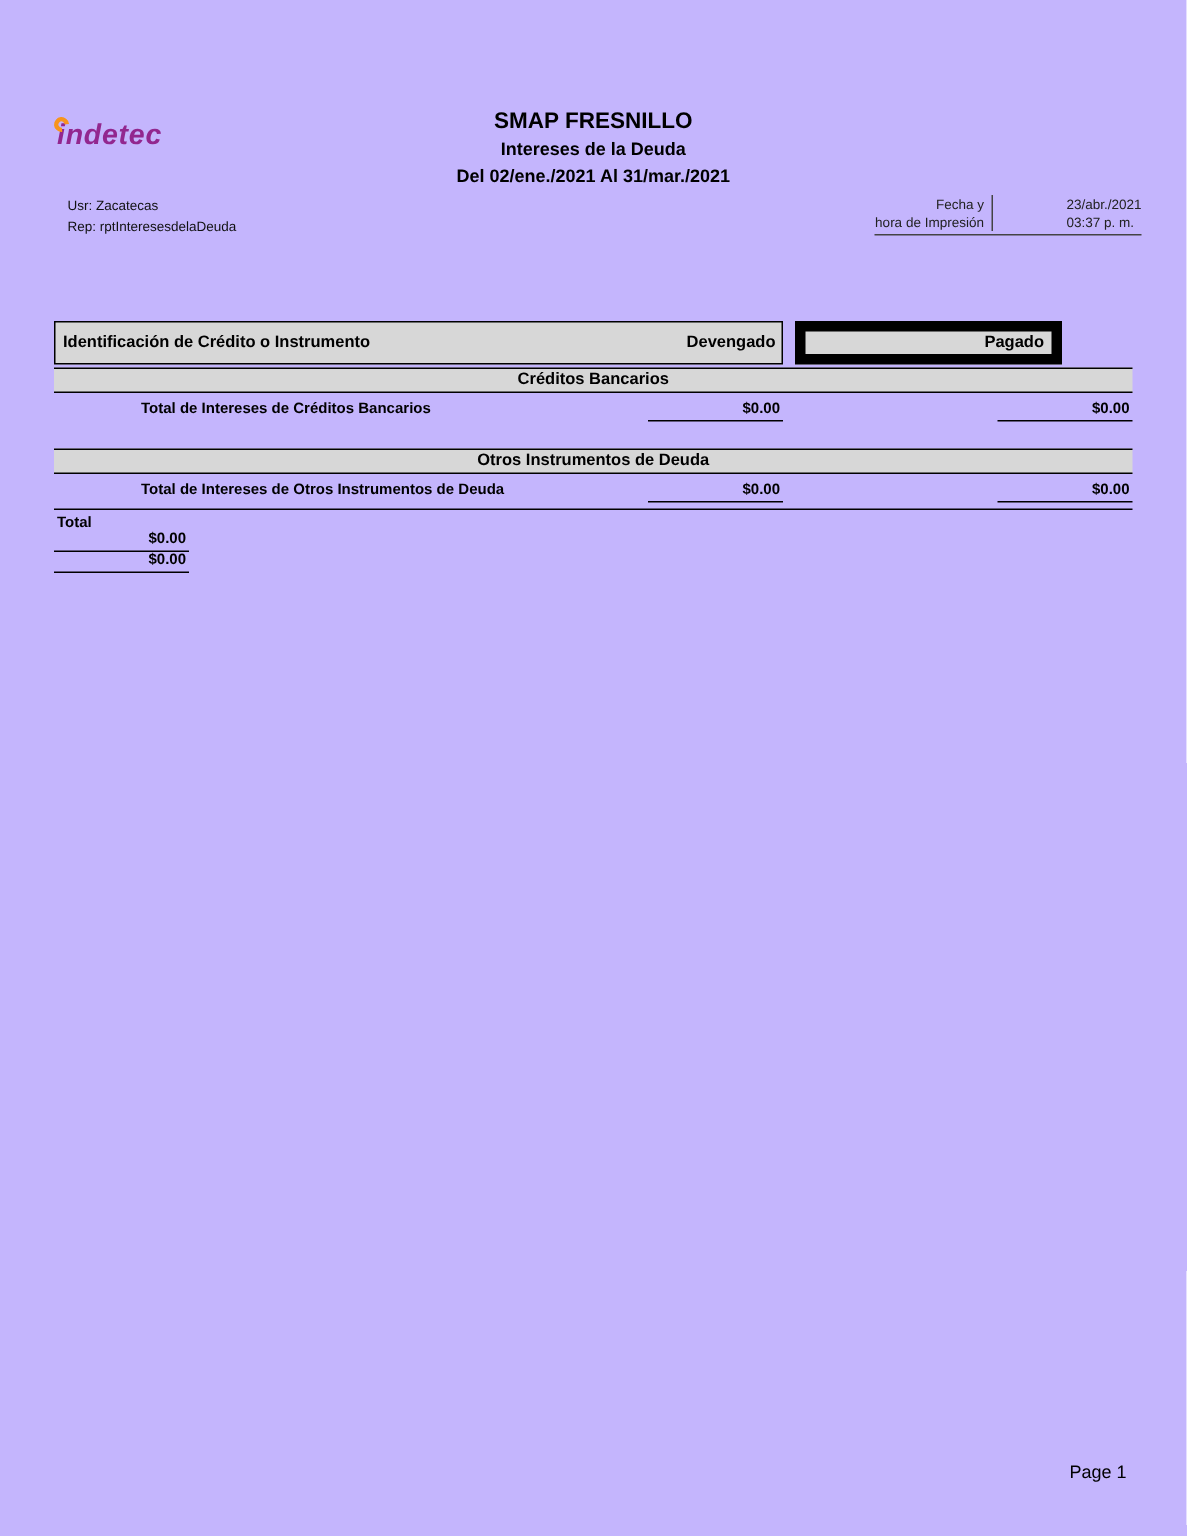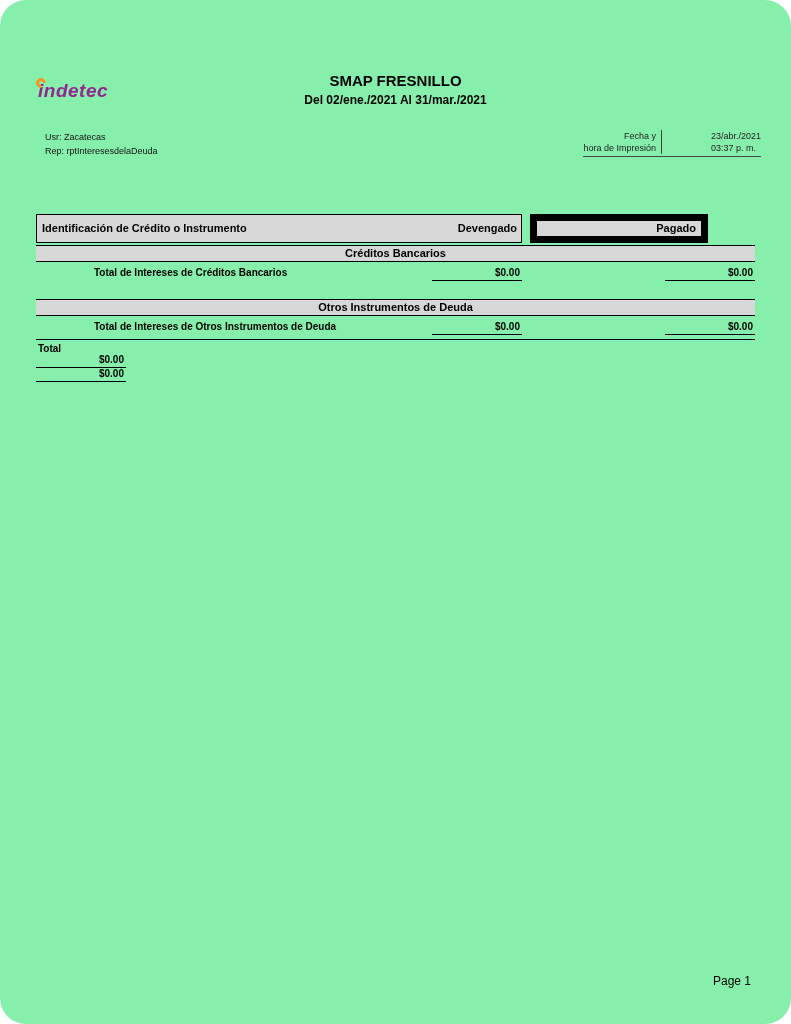--- a/index.html
+++ b/index.html
@@ -3,23 +3,22 @@
 <meta charset="utf-8">
 <style>
   * { margin: 0; padding: 0; box-sizing: border-box; }
   html, body { background: #ffffff; }
   body { font-family: "Liberation Sans", sans-serif; color: #000; }
 
   .page {
     position: relative;
     width: 791px;
     height: 1024px;
-    background: #86efac;
+    background: #c4b5fd;
     overflow: hidden;
-    border-radius: 26px;
   }
 
   
   .logo { position: absolute; left: 38px; top: 80px; }
   .logo-text {
     font-size: 19px;
     font-weight: bold;
     font-style: italic;
     color: #92278F;
     letter-spacing: 0.5px;
@@ -109,20 +108,21 @@
 
 <div class="page">
 
   <span class="logo-swirl"></span>
   <div class="logo">
     <span class="logo-text">indetec</span>
   </div>
 
   <div class="titles">
     <div class="title">SMAP FRESNILLO</div>
+    <div class="report-name">Intereses de la Deuda</div>
     <div class="date-range">Del 02/ene./2021 Al 31/mar./2021</div>
   </div>
 
   <div class="meta-left">
     <div>Usr: Zacatecas</div>
     <div>Rep: rptInteresesdelaDeuda</div>
   </div>
 
   <div class="meta-right">
     <div class="labels">

